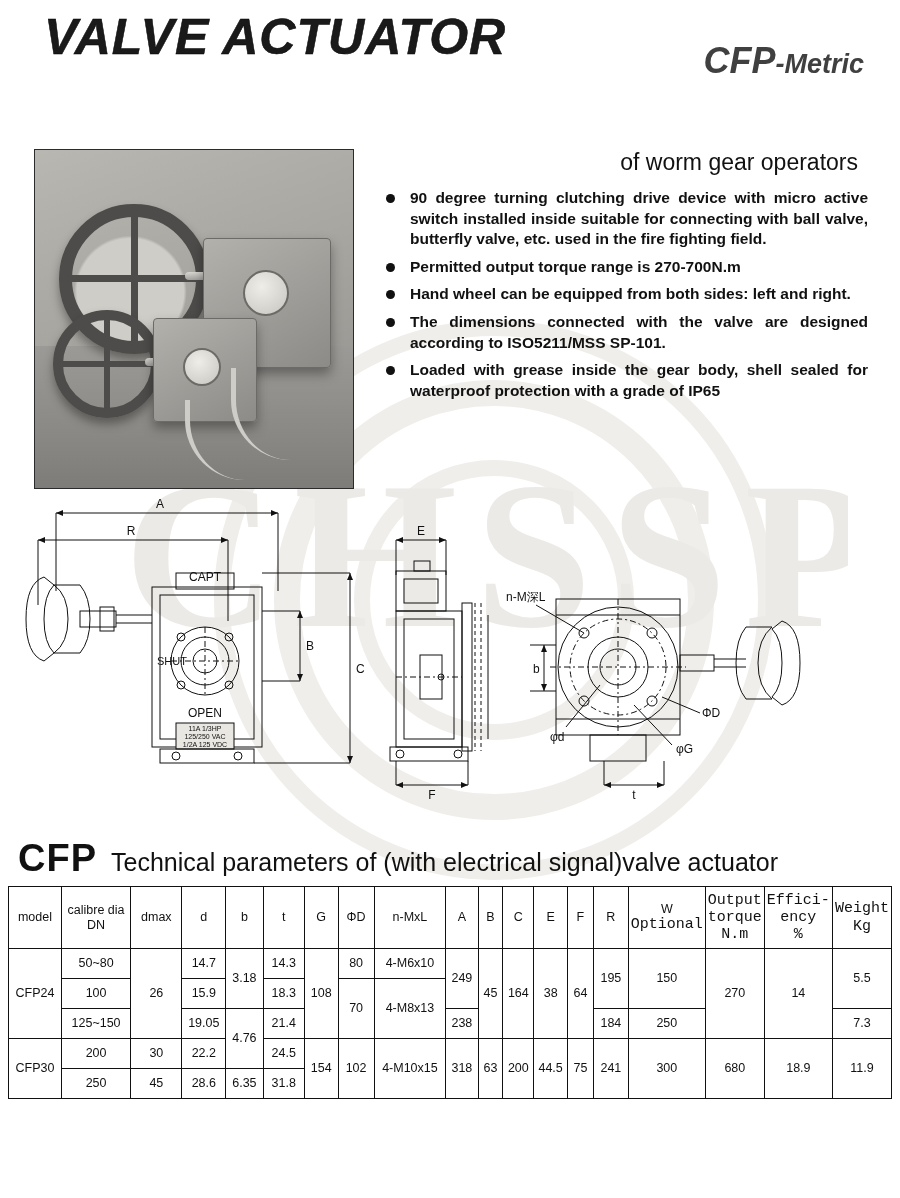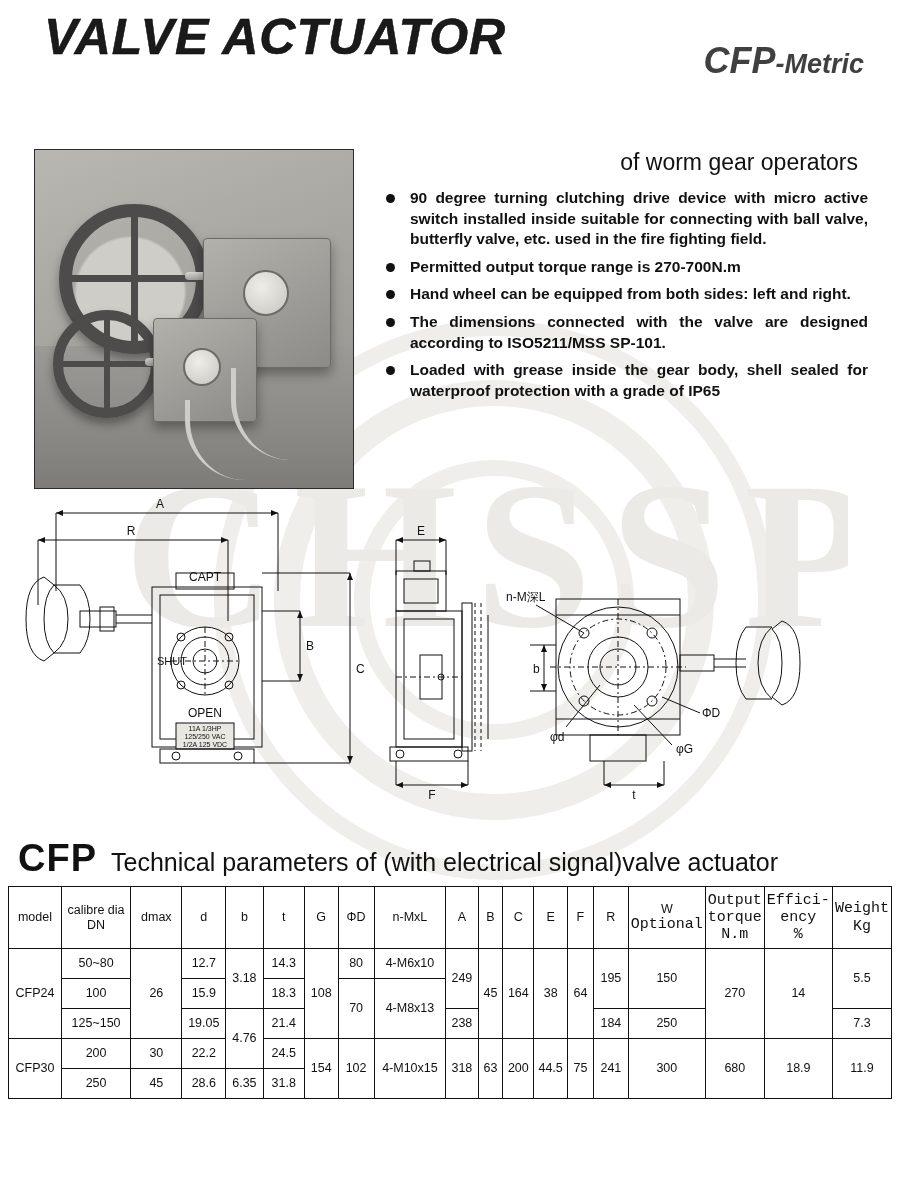--- a/index.html
+++ b/index.html
@@ -461,21 +461,21 @@
         <div class="small">Kg</div>
       </th>
     </tr>
   </thead>
   <tbody>
 
     <tr>
       <td rowspan="3">CFP24</td>
       <td>50~80</td>
       <td rowspan="3">26</td>
-      <td>12.7</td>
+      <td>14.7</td>
       <td rowspan="2">3.18</td>
       <td>14.3</td>
       <td rowspan="3">108</td>
       <td>80</td>
       <td>4-M6x10</td>
       <td rowspan="2">249</td>
       <td rowspan="3">45</td>
       <td rowspan="3">164</td>
       <td rowspan="3">38</td>
       <td rowspan="3">64</td>

